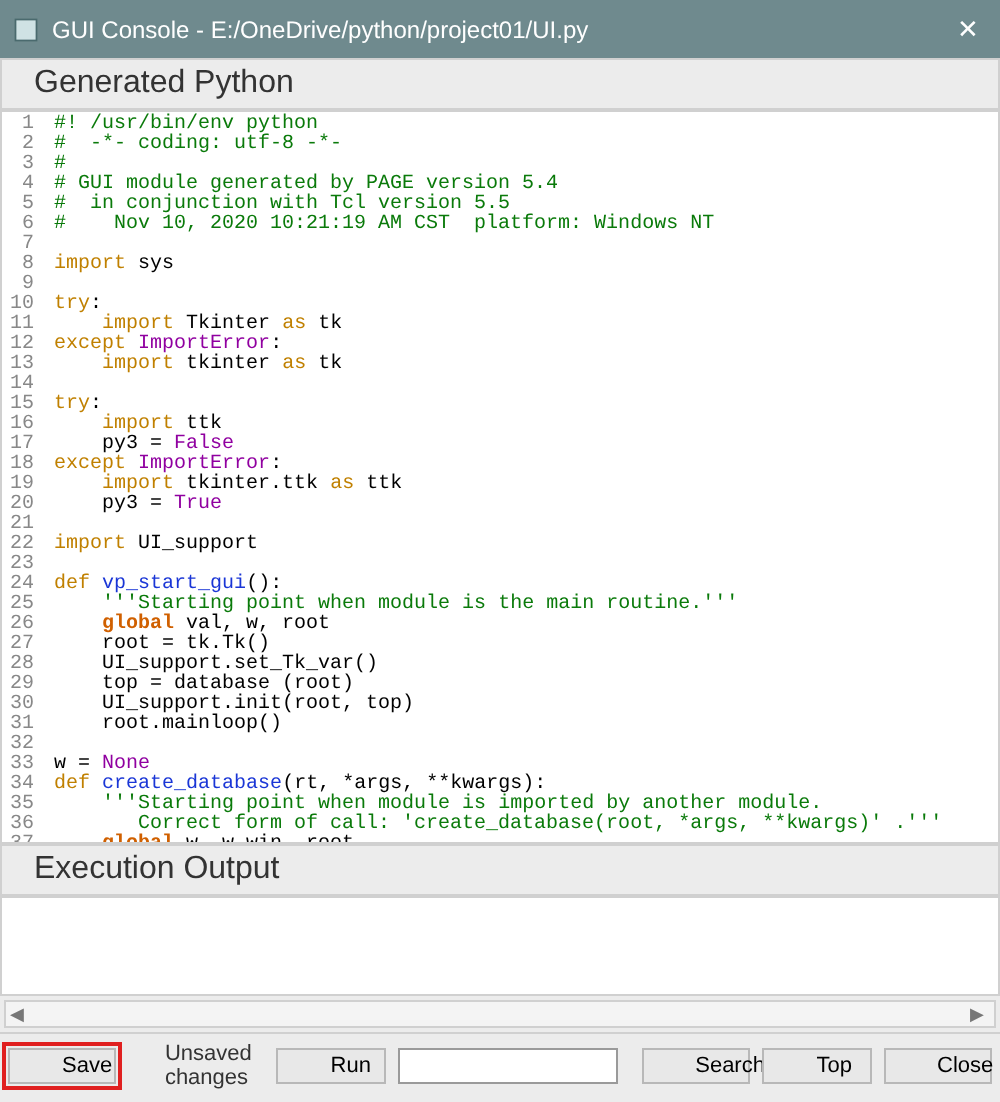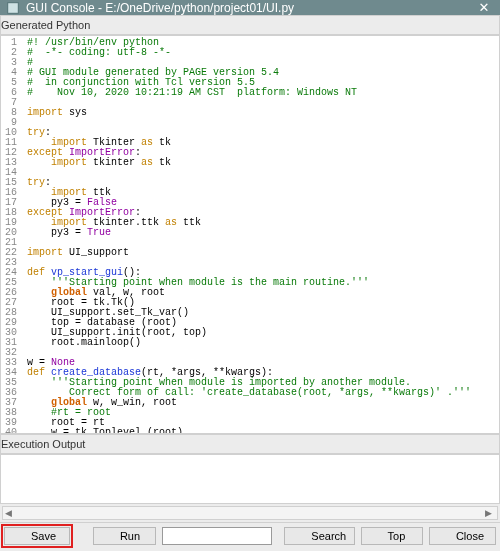--- a/index.html
+++ b/index.html
@@ -9,21 +9,21 @@
     background: #ececec;
     width: 500px;
     height: 551px;
     overflow: hidden;
     display: flex;
     flex-direction: column;
   }
   .titlebar {
     background: #6f8a8e;
     color: #fff;
-    height: 15px;
+    height: 29px;
     display: flex;
     align-items: center;
     padding: 0 6px;
     font-size: 12px;
   }
   .titlebar .app-icon {
     width: 14px; height: 14px;
     display: inline-flex;
     align-items: center; justify-content: center;
     margin-right: 6px;
@@ -31,22 +31,22 @@
   .titlebar-title { flex: 1; }
   .close-x {
     width: 20px; height: 20px;
     display: flex; align-items: center; justify-content: center;
     font-size: 13px;
     cursor: default;
   }
   .section-header {
     background: #ececec;
     border: 1px solid #d0d0d0;
-    padding: 3px 0;
-    font-size: 11px;
+    padding: 3px 16px;
+    font-size: 16px;
     color: #333;
   }
   .code-wrap {
     flex: 1;
     background: #fff;
     border: 1px solid #d0d0d0;
     overflow: auto;
     position: relative;
     min-height: 0;
   }
@@ -268,20 +268,21 @@
   <span></span>
 </div>
 
 <div class="bottom-hscroll">
   <span class="arrow-icon">◀</span>
   <span class="arrow-icon">▶</span>
 </div>
 
 <div class="toolbar">
   <button class="btn highlight">Save</button>
+  <span class="status-label">Unsaved changes</span>
   <span class="spacer-sm"></span>
   <button class="btn">Run</button>
   <input class="search-box" type="text" value="" style="">
   <span class="spacer-grow"></span>
   <button class="btn">Search</button>
   <button class="btn">Top</button>
   <button class="btn">Close</button>
 </div>
 
 </body></html>

